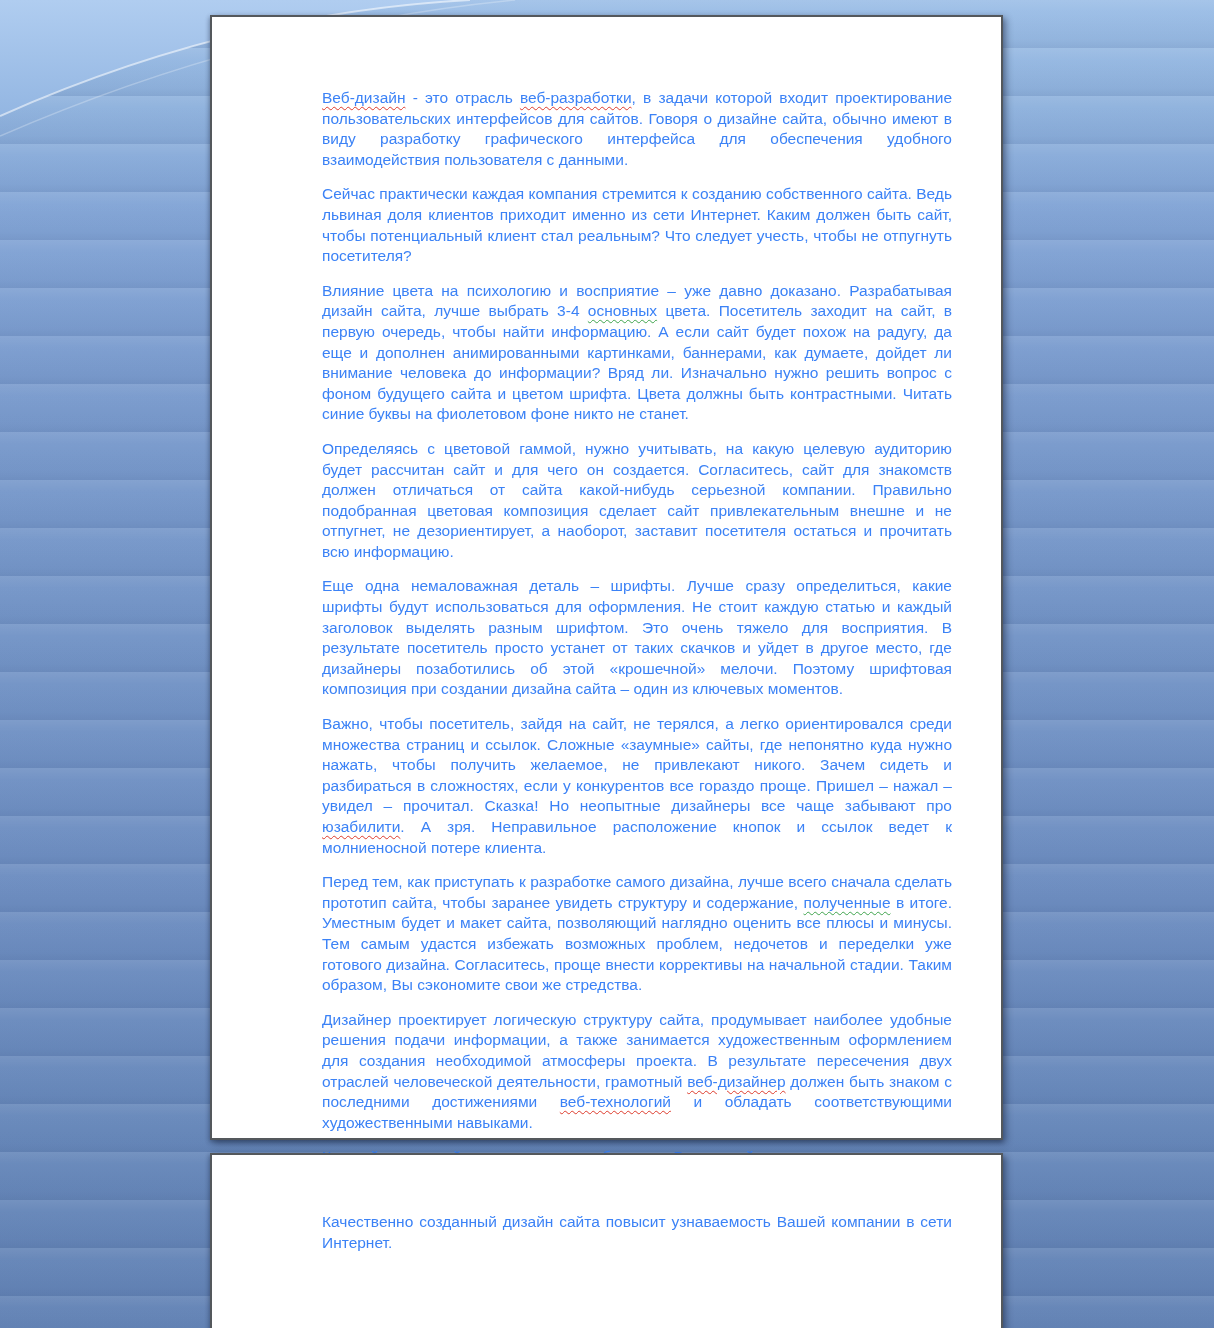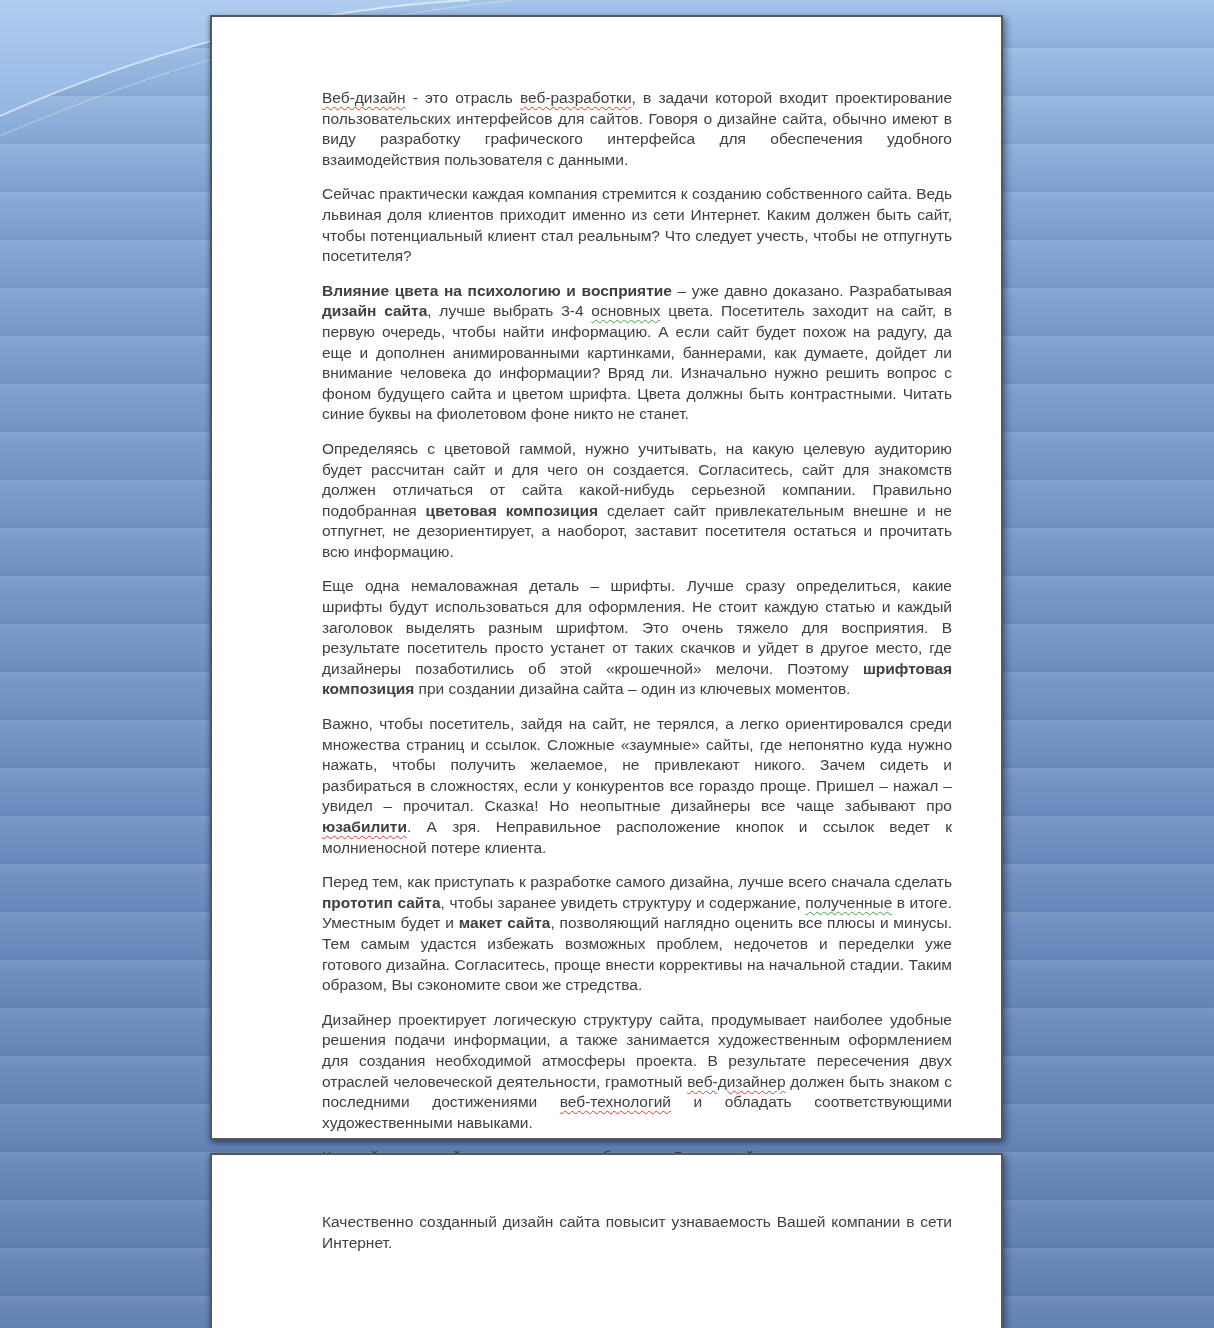--- a/index.html
+++ b/index.html
@@ -29,30 +29,30 @@
     left:210px;
     width:789px;
     background:#ffffff;
     border:2px solid #54585c;
     box-shadow:3px 3px 7px rgba(15,25,50,0.45), -1px 2px 4px rgba(15,25,50,0.28);
   }
   .page-1{top:15px;height:1121px;}
   .page-2{top:1153px;height:1121px;}
   .page-inner{
     padding:71px 49px 0 110px;
-    color:#404040;
+    color:#3b82f6;
     font-size:15.5px;
     line-height:20.6px;
   }
   .page-2 .page-inner{padding-top:57px;}
   .para{
     margin:0 0 14px 0;
     text-align:justify;
   }
-  .b{font-weight:bold;}
+  .b{font-weight:normal;}
   .sp-red{
     text-decoration:underline;
     text-decoration-style:wavy;
     text-decoration-color:#dd3b2c;
     text-decoration-thickness:1px;
     text-underline-offset:3px;
   }
   .sp-grn{
     text-decoration:underline;
     text-decoration-style:wavy;

